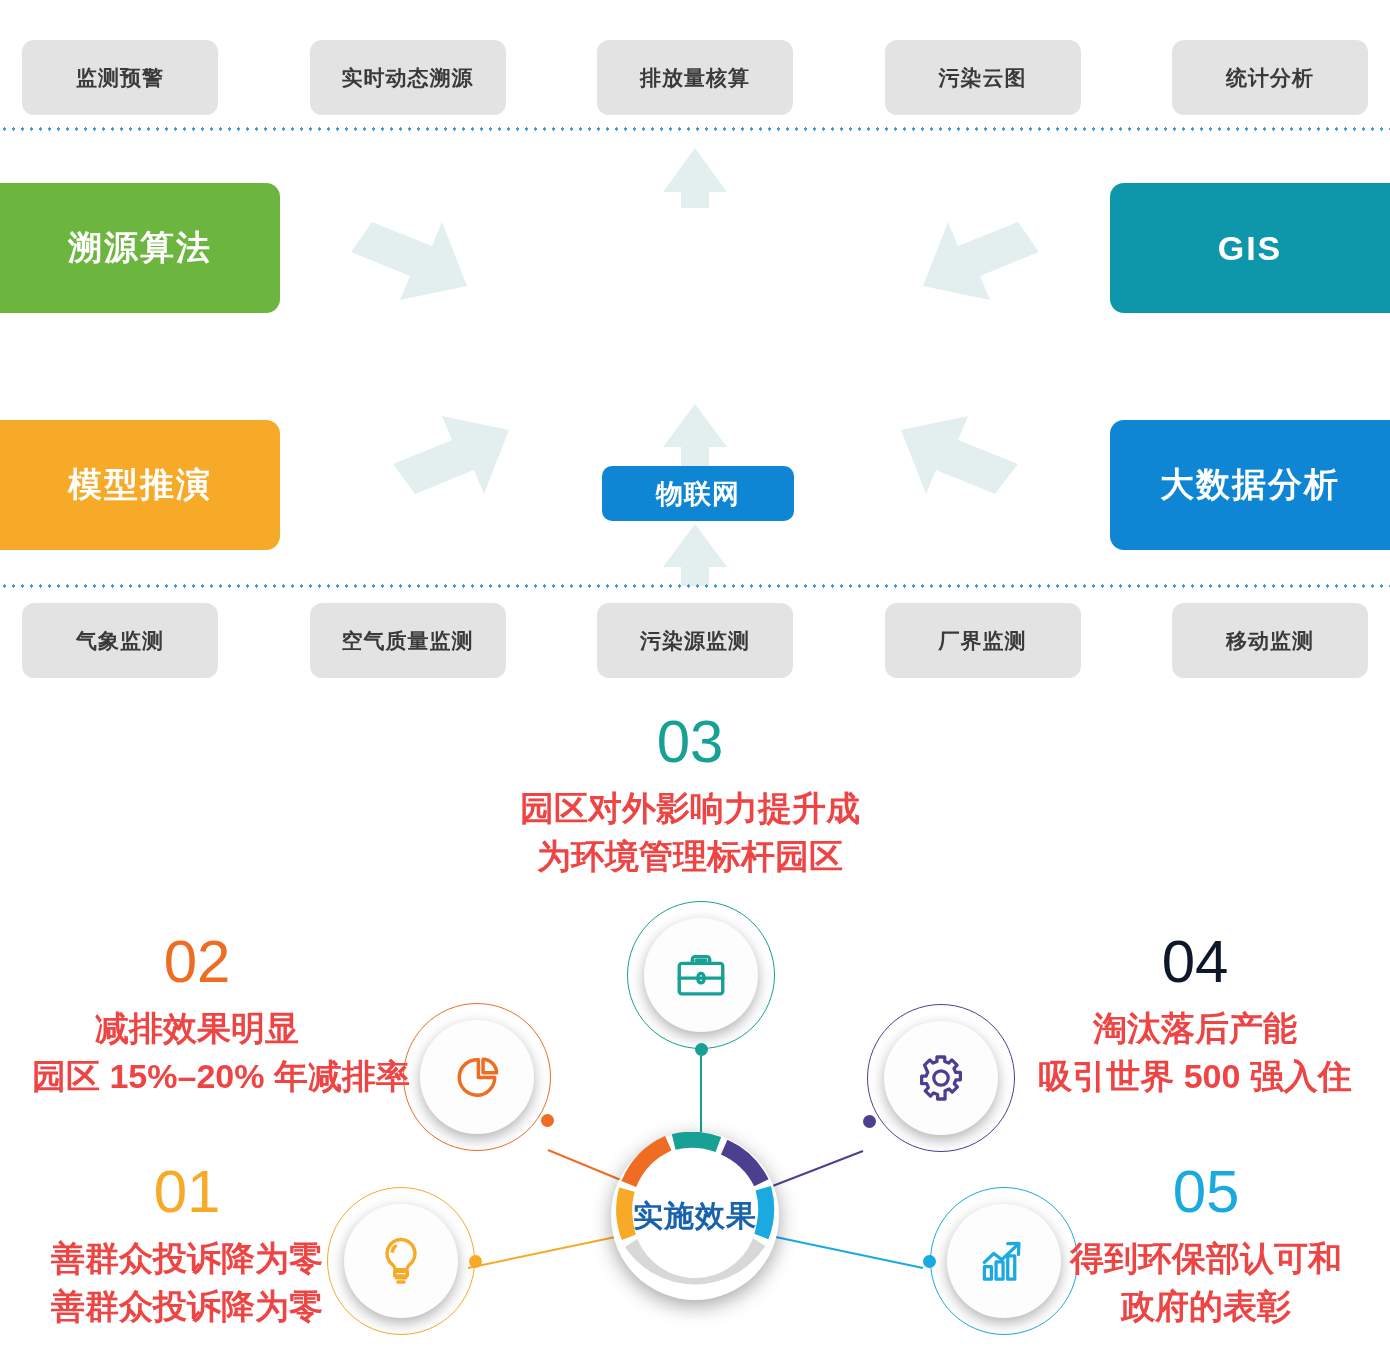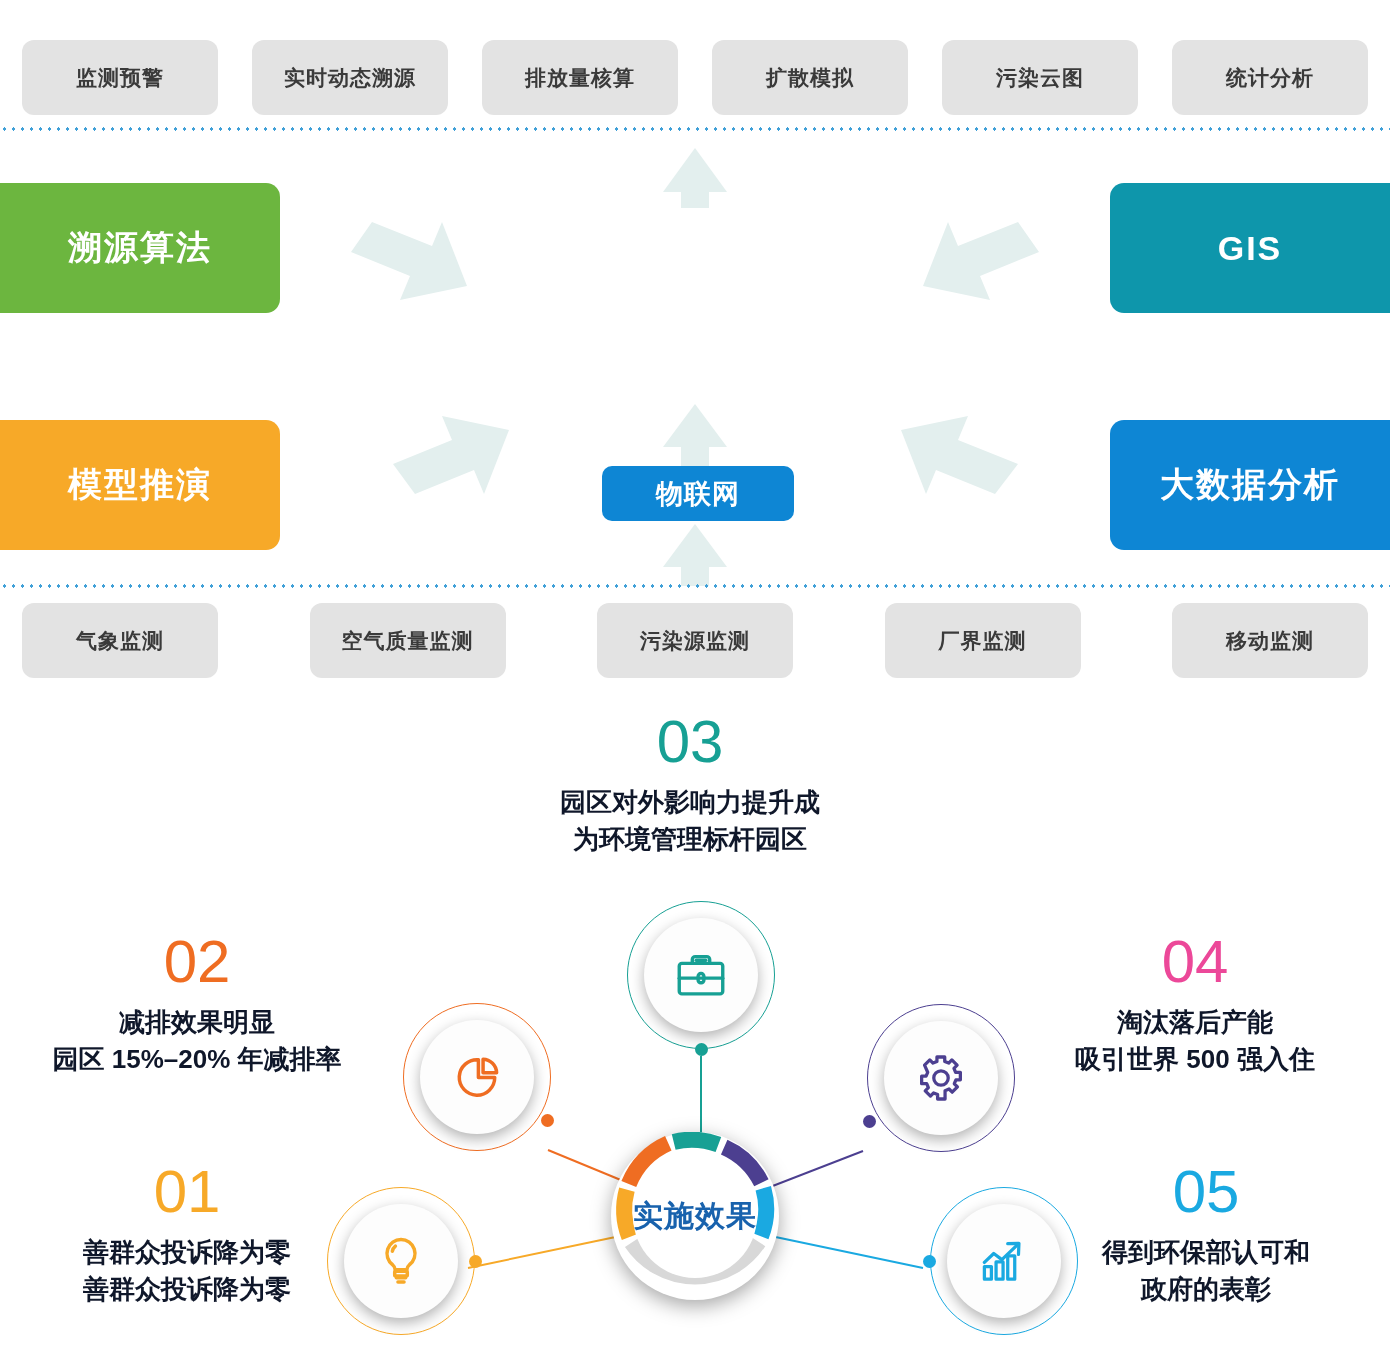--- a/index.html
+++ b/index.html
@@ -68,21 +68,21 @@
   }
 
   #arrow-layer{position:absolute;left:0;top:0;width:1390px;height:690px;}
 
   
   #effects-infographic{position:absolute;left:0;top:690px;width:1390px;height:672px;}
   #effects-lines{position:absolute;left:0;top:0;width:1390px;height:672px;}
 
   .step-text{position:absolute;text-align:center;}
   .step-num{font-size:60px;font-weight:normal;line-height:1;margin-bottom:12px;}
-  .step-desc{font-size:26px;font-weight:bold;color:#0f172a;line-height:1.42;white-space:nowrap;}
+  .step-desc{font-size:34px;font-weight:bold;color:#ef4444;line-height:1.42;white-space:nowrap;}
 
   #step-01{left:22px;top:472px;width:330px;}
   #step-02{left:32px;top:242px;width:330px;}
   #step-03{left:470px;top:22px;width:440px;}
   #step-04{left:1020px;top:242px;width:350px;}
   #step-05{left:1036px;top:472px;width:340px;}
 
   
   .icon-node{position:absolute;width:148px;height:148px;}
   .icon-ring{position:absolute;left:0;top:0;width:148px;height:148px;
@@ -137,21 +137,20 @@
     </g>
   </svg>
 
   <div class="dot-divider" id="divider-top"></div>
   <div class="dot-divider" id="divider-bottom"></div>
 
   <div class="tag-row" id="tag-row-top">
     <div class="tag w5">监测预警</div>
     <div class="tag w6">实时动态溯源</div>
     <div class="tag w6">排放量核算</div>
-    <div class="tag w5">扩散模拟</div>
     <div class="tag w5">污染云图</div>
     <div class="tag w5">统计分析</div>
   </div>
 
   <div class="corner-box left" id="box-suyuan">
     <span>溯源算法</span>
   </div>
   <div class="corner-box left" id="box-moxing">
     <span>模型推演</span>
   </div>
@@ -289,21 +288,21 @@
     <div class="step-desc">园区 15%–20% 年减排率</div>
   </div>
 
   <div class="step-text" id="step-03">
     <div class="step-num" style="color:#17a094">03</div>
     <div class="step-desc">园区对外影响力提升成</div>
     <div class="step-desc">为环境管理标杆园区</div>
   </div>
 
   <div class="step-text" id="step-04">
-    <div class="step-num" style="color:#ec4899">04</div>
+    <div class="step-num" style="color:#0f172a">04</div>
     <div class="step-desc">淘汰落后产能</div>
     <div class="step-desc">吸引世界 500 强入住</div>
   </div>
 
   <div class="step-text" id="step-05">
     <div class="step-num" style="color:#1aa9e1">05</div>
     <div class="step-desc">得到环保部认可和</div>
     <div class="step-desc">政府的表彰</div>
   </div>
 

